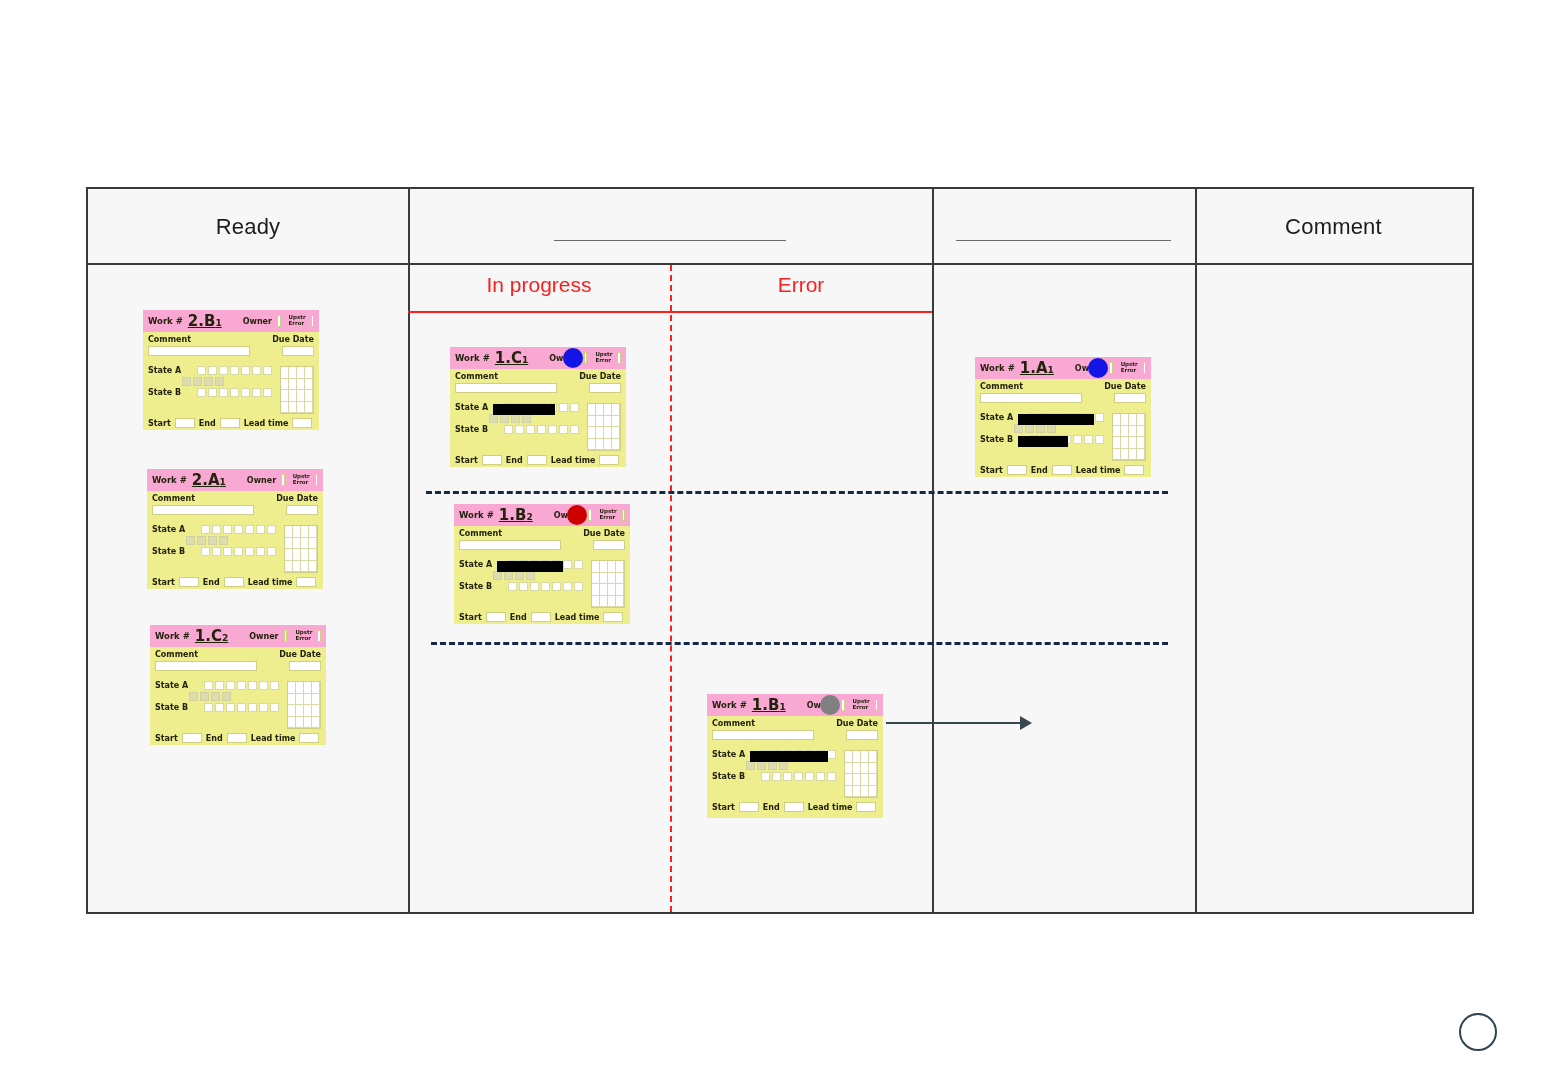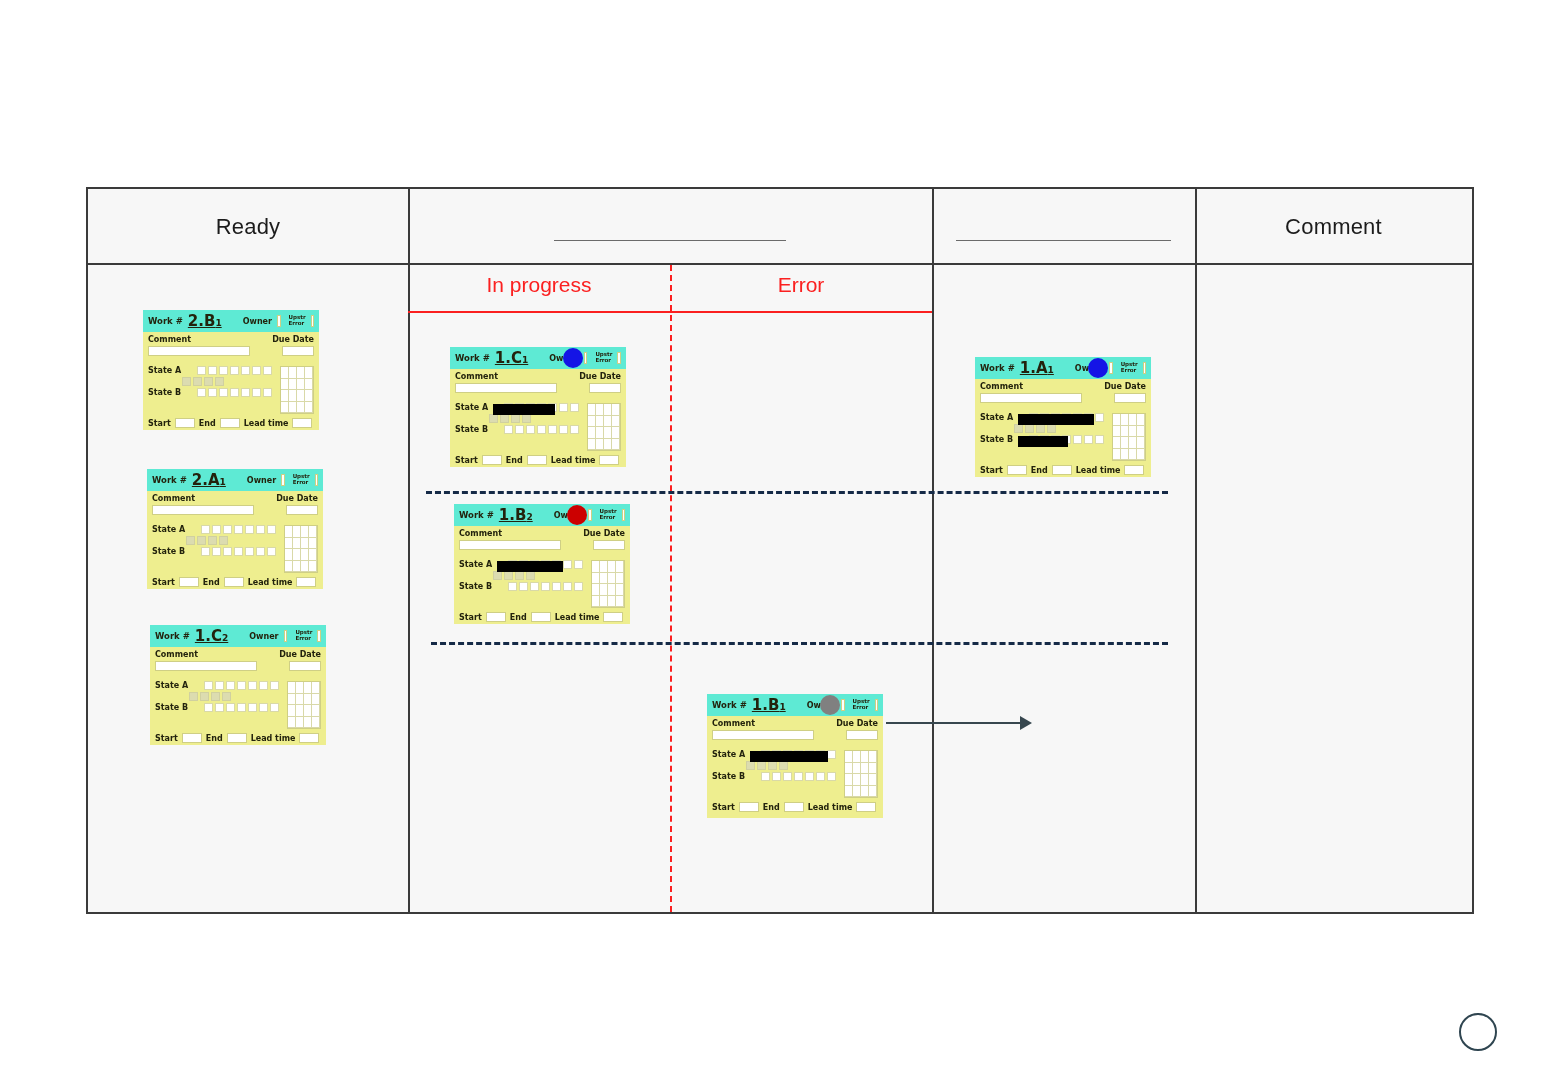--- a/index.html
+++ b/index.html
@@ -99,21 +99,21 @@
   
   .card {
     position: absolute;
     background: #eeee8f;
     box-sizing: border-box;
     font-family: "DejaVu Sans", sans-serif;
     color: #23230d;
     overflow: hidden;
   }
   .card .band {
-    background: #5eead4;
+    background: #f9a8d4;
     height: 22px;
     display: flex;
     align-items: center;
     padding: 0 5px;
     gap: 5px;
     position: relative;
   }
   .card .worklbl {
     font-size: 8.5px;
     font-weight: bold;

